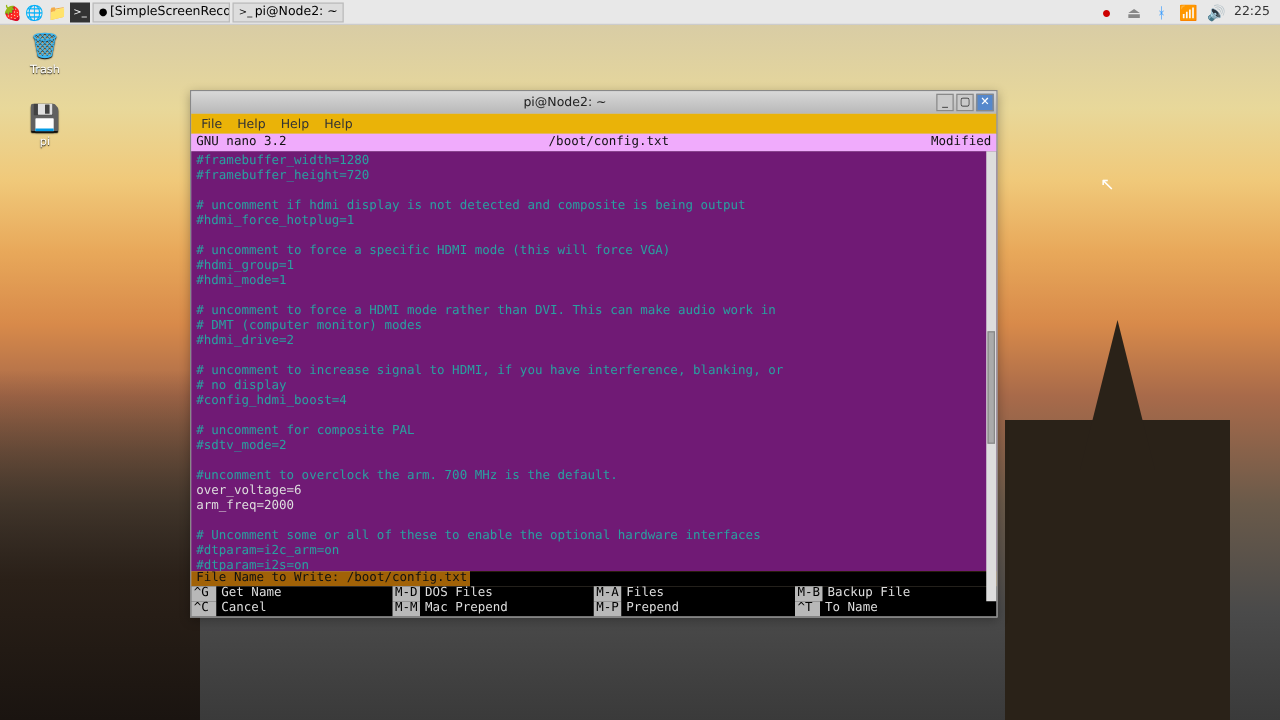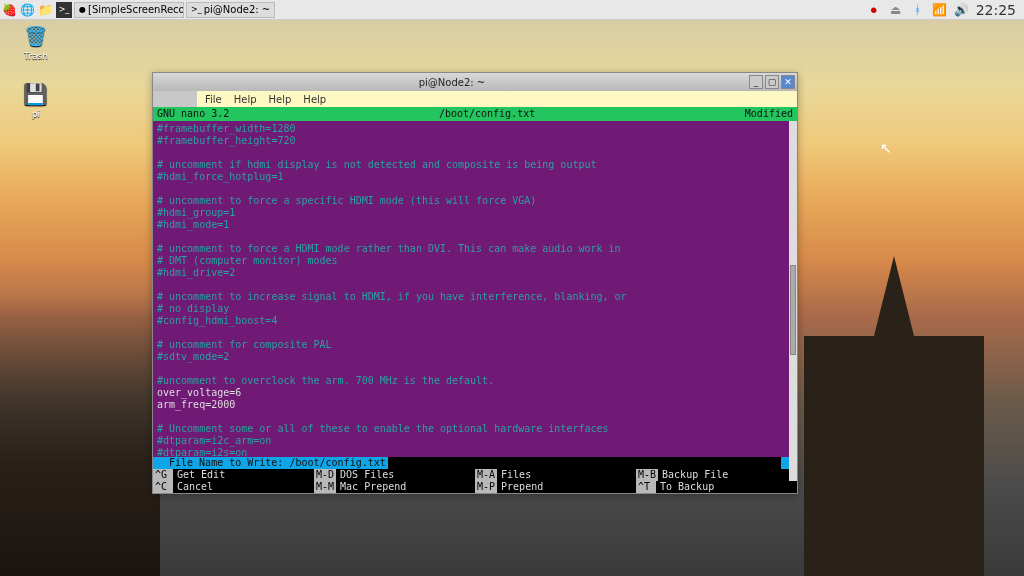--- a/index.html
+++ b/index.html
@@ -38,59 +38,59 @@
   position: absolute; top: 0; left: 0; right: 0; height: 20px;
   background: #e8e8e8;
   border-bottom: 1px solid #ccc;
   display: flex; align-items: center;
   z-index: 100;
 }
 .taskbar-left { display: flex; align-items: center; gap: 2px; padding-left: 2px; }
 .taskbar-right { margin-left: auto; display: flex; align-items: center; gap: 6px; padding-right: 8px; }
 .tb-icon { width: 16px; height: 16px; display: inline-flex; align-items: center; justify-content: center; font-size: 12px; cursor: pointer; }
 .tb-btn { display: flex; align-items: center; gap: 2px; padding: 1px 4px; background: #ddd; border: 1px solid #bbb; height: 16px; font-size: 10px; cursor: pointer; max-width: 110px; overflow: hidden; white-space: nowrap; }
-.clock { font-size: 14px; color: #333; }
+.clock { font-size: 10px; color: #333; }
 
 .desktop-icon { position: absolute; width: 48px; text-align: center; color: #fff; text-shadow: 0 1px 1px #000; font-size: 9px; cursor: pointer; z-index: 1; }
 .desktop-icon .glyph { width: 28px; height: 24px; margin: 0 auto 3px; display: flex; align-items: center; justify-content: center; font-size: 20px; }
 
 .terminal-window {
   position: absolute; left: 152px; top: 72px; width: 646px;
   background: #c8c8c8;
   border: 1px solid #888;
   box-shadow: 0 2px 8px rgba(0,0,0,0.3);
   z-index: 50;
 }
 .titlebar {
   height: 18px; background: linear-gradient(to bottom, #d8d8d8, #b8b8b8);
   display: flex; align-items: center; font-size: 10px; color: #222;
   padding: 0 2px;
 }
 .titlebar-title { flex: 1; text-align: center; }
 .titlebar-btns { display: flex; gap: 2px; }
 .titlebar-btn { width: 14px; height: 14px; background: #cacaca; border: 1px solid #888; display: flex; align-items: center; justify-content: center; font-size: 9px; cursor: pointer; }
 .titlebar-btn.close { background: #5588cc; color: #fff; }
-.menubar { height: 16px; background: #fef9c3; display: flex; align-items: center; gap: 12px; padding: 0 8px; font-size: 10px; color: #333; margin-left: 44px; }
+.menubar { height: 16px; background: #eab308; display: flex; align-items: center; gap: 12px; padding: 0 8px; font-size: 10px; color: #333; }
 .menubar span { cursor: pointer; }
 .nano-header {
-  background: #22c55e; color: #111; display: flex; font-family: monospace; font-size: 10px;
+  background: #f0abfc; color: #111; display: flex; font-family: monospace; font-size: 10px;
   padding: 0 4px; height: 14px; line-height: 14px;
 }
 .nano-header .nh-center { flex: 1; text-align: center; }
 .nano-header .nh-right { }
 .nano-body {
   background: #701a75; color: #2aa0a0;
   font-family: "DejaVu Sans Mono", monospace; font-size: 10px;
   line-height: 12px; padding: 2px 4px; height: 336px;
   white-space: pre; overflow: hidden;
 }
 .nano-body .white { color: #ddd; }
 .nano-prompt-row {
-  background: #0ea5e9; color: #111; font-family: monospace; font-size: 10px;
-  padding: 0 16px; height: 12px; line-height: 12px; display: flex;
+  background: #a16207; color: #111; font-family: monospace; font-size: 10px;
+  padding: 0 4px; height: 12px; line-height: 12px; display: flex;
 }
 .nano-prompt-row .box { background: #000; flex: 1; margin-left: 2px; }
 .nano-shortcuts {
   background: #000; color: #ddd; font-family: monospace; font-size: 10px;
   display: flex; flex-wrap: wrap;
 }
 .sc { display: flex; width: 25%; height: 12px; line-height: 12px; }
 .sc .key { background: #b8b8b8; color: #000; padding: 0 2px; min-width: 20px; }
 .sc .lbl { padding-left: 4px; }
 .scrollbar { position: absolute; right: 0; top: 48px; bottom: 12px; width: 8px; background: #ddd; }
@@ -160,21 +160,21 @@
     <span class="nh-right">Modified</span>
   </div>
   <div class="nano-body" id="nano-body"><div>#framebuffer_width=1280</div><div>#framebuffer_height=720</div><div> </div><div># uncomment if hdmi display is not detected and composite is being output</div><div>#hdmi_force_hotplug=1</div><div> </div><div># uncomment to force a specific HDMI mode (this will force VGA)</div><div>#hdmi_group=1</div><div>#hdmi_mode=1</div><div> </div><div># uncomment to force a HDMI mode rather than DVI. This can make audio work in</div><div># DMT (computer monitor) modes</div><div>#hdmi_drive=2</div><div> </div><div># uncomment to increase signal to HDMI, if you have interference, blanking, or</div><div># no display</div><div>#config_hdmi_boost=4</div><div> </div><div># uncomment for composite PAL</div><div>#sdtv_mode=2</div><div> </div><div>#uncomment to overclock the arm. 700 MHz is the default.</div><div class="white">over_voltage=6</div><div class="white">arm_freq=2000</div><div> </div><div># Uncomment some or all of these to enable the optional hardware interfaces</div><div>#dtparam=i2c_arm=on</div><div>#dtparam=i2s=on</div></div>
   <div class="nano-prompt-row">
     <span>File Name to Write:</span>&nbsp;<span>/boot/config.txt</span>
     <span class="box"></span>
   </div>
   <div class="nano-shortcuts" id="nano-sc">
       <div class="sc">
         <span class="key">^G</span>
-        <span class="lbl">Get Edit</span>
+        <span class="lbl">Get Name</span>
       </div>
       <div class="sc">
         <span class="key">M-D</span>
         <span class="lbl">DOS Files</span>
       </div>
       <div class="sc">
         <span class="key">M-A</span>
         <span class="lbl">Files</span>
       </div>
       <div class="sc">
@@ -188,21 +188,21 @@
       <div class="sc">
         <span class="key">M-M</span>
         <span class="lbl">Mac Prepend</span>
       </div>
       <div class="sc">
         <span class="key">M-P</span>
         <span class="lbl">Prepend</span>
       </div>
       <div class="sc">
         <span class="key">^T</span>
-        <span class="lbl">To Backup</span>
+        <span class="lbl">To Name</span>
       </div>
     </div>
   <div class="scrollbar">
     <div class="scrollbar-thumb" style="top:40%;height:25%;"></div>
   </div>
 </div>
 
 <div class="cursor" id="cursor" style="left: 880px; top: 140px;">↖</div>
 
 </body></html>

